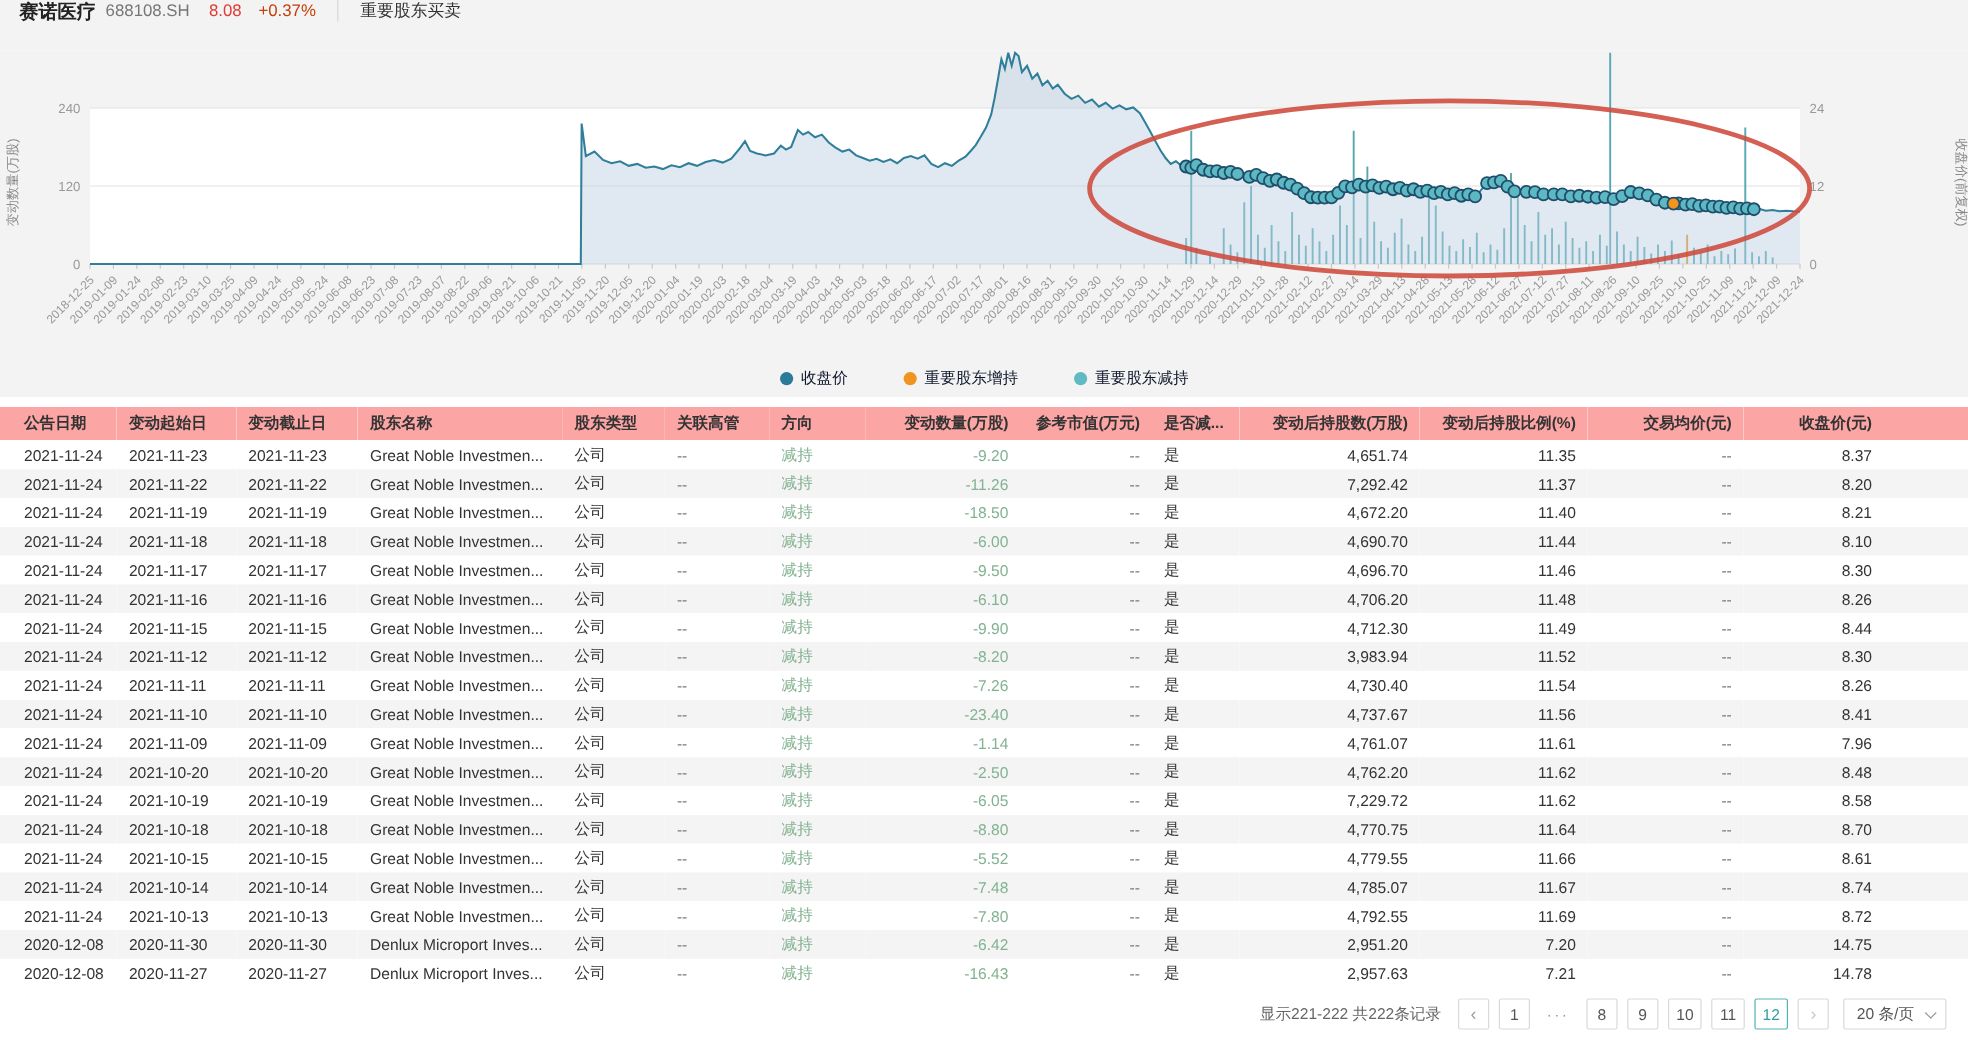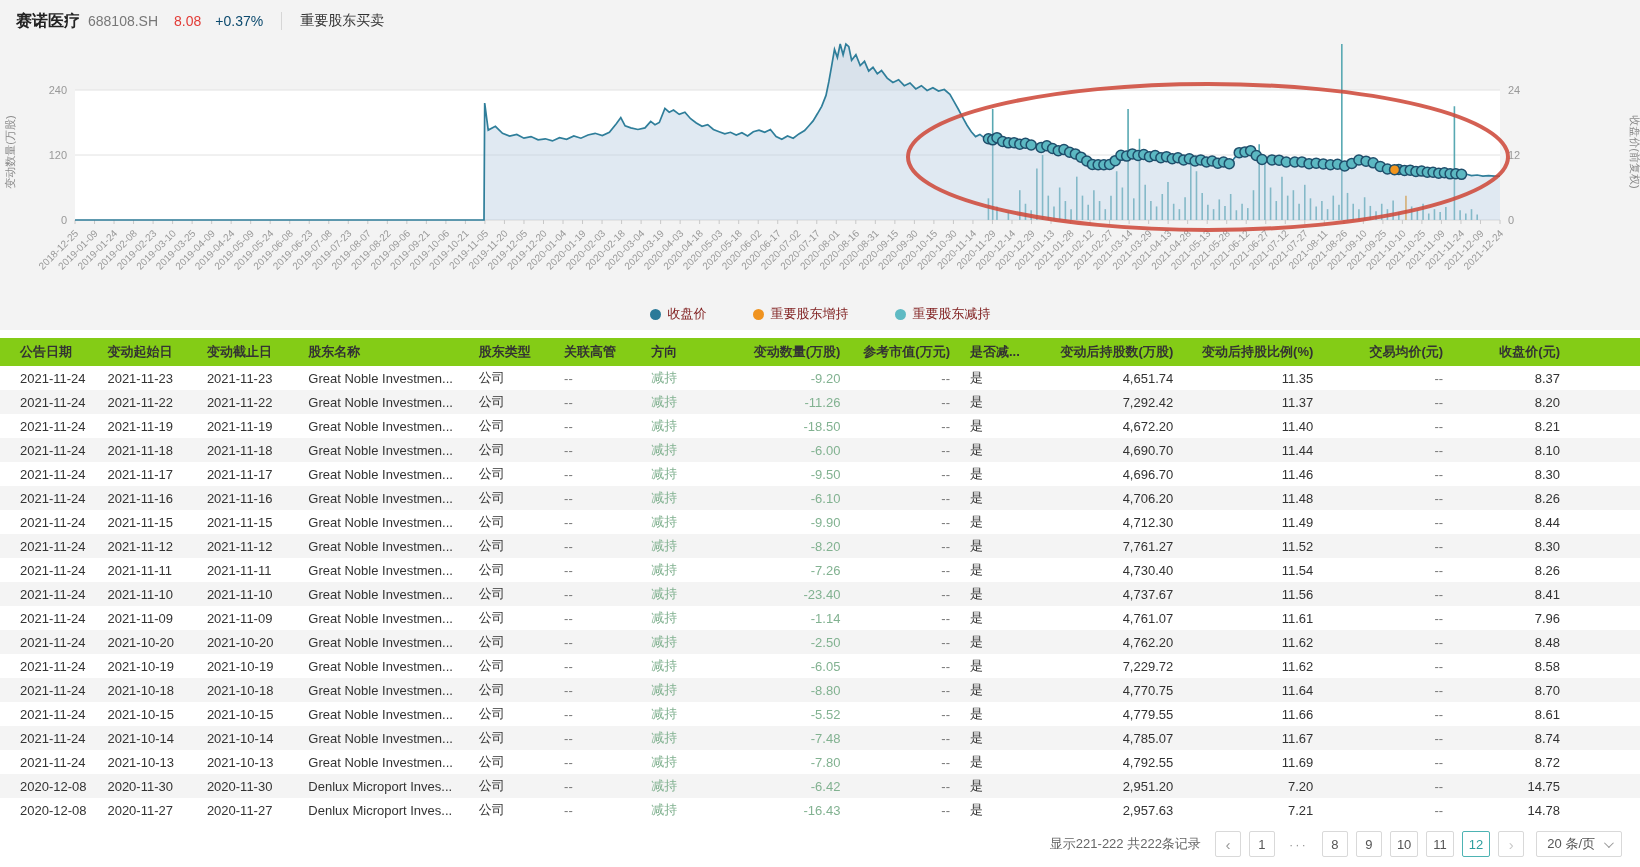--- a/index.html
+++ b/index.html
@@ -1,38 +1,38 @@
 <!DOCTYPE html>
 <html><head>
 <meta charset="utf-8">
 <style>
   * { box-sizing: border-box; }
   html,body { margin:0; padding:0; background:#ffffff;
     font-family:"Liberation Sans","DejaVu Sans",sans-serif; color:#333; }
   body { width:1640px; height:867px; overflow:hidden; }
 
   
-  .topbar { height:42px; background:#f3f3f3; display:flex; align-items:center; padding:0 16px; }
+  .topbar { height:42px; background:#f3f3f3; display:flex; padding:0 16px; }
   .stock-name { font-size:16px; font-weight:bold; color:#222; }
   .stock-code { font-size:14px; color:#777; margin-left:8px; }
   .stock-price { font-size:14px; color:#e23b36; margin-left:16px; }
-  .stock-chg { font-size:14px; color:#0c4a6e; margin-left:14px; }
+  .stock-chg { font-size:14px; color:#c2410c; margin-left:14px; }
   .vdiv { width:1px; height:18px; background:#d6d6d6; margin:0 18px; }
   .tab-label { font-size:14px; color:#333; }
 
   
   .chart-section { background:#f3f3f3; }
   .legend { background:#f3f3f3; height:32px; display:flex; justify-content:center; align-items:center; gap:46px; }
-  .legend-item { display:flex; align-items:center; gap:7px; font-size:13px; color:#7f1d1d; cursor:pointer;text-align:right; }
+  .legend-item { display:flex; align-items:center; gap:7px; font-size:13px; color:#0f172a; cursor:pointer;text-align:right; }
   .legend-dot { width:11px; height:11px; border-radius:50%; display:inline-block; }
 
   
   .table-wrap { padding-top:8px; background:#fff; }
   table { border-collapse:collapse; width:1640px; table-layout:fixed; font-size:13px; }
-  thead th { background:#84cc16; color:#333; font-weight:bold; padding:5px 10px; white-space:nowrap; overflow:hidden; font-size:13px; }
+  thead th { background:#fca5a5; color:#333; font-weight:bold; padding:5px 10px; white-space:nowrap; overflow:hidden; font-size:13px; }
   tbody td { padding:3px 10px; white-space:nowrap; overflow:hidden; color:#333; height:23px; }
   tbody tr:nth-child(even) { background:#f4f4f4; }
   th.al, td.al { text-align:left; }
   th.ar, td.ar { text-align:right; }
   th.first, td.first { padding-left:20px; }
   th.last, td.last { padding-right:80px; }
   .c-green { color:#82b291; }
   .c-dim { color:#777; }
 
   
@@ -563,21 +563,21 @@
           <td class="al first">2021-11-24</td>
           <td class="al">2021-11-12</td>
           <td class="al">2021-11-12</td>
           <td class="al">Great Noble Investmen...</td>
           <td class="al">公司</td>
           <td class="al c-dim">--</td>
           <td class="al c-green">减持</td>
           <td class="ar c-green">-8.20</td>
           <td class="ar c-dim">--</td>
           <td class="al">是</td>
-          <td class="ar">7,761.27</td>
+          <td class="ar">3,983.94</td>
           <td class="ar">11.52</td>
           <td class="ar c-dim">--</td>
           <td class="ar last">8.30</td>
         </tr>
         <tr>
           <td class="al first">2021-11-24</td>
           <td class="al">2021-11-11</td>
           <td class="al">2021-11-11</td>
           <td class="al">Great Noble Investmen...</td>
           <td class="al">公司</td>

